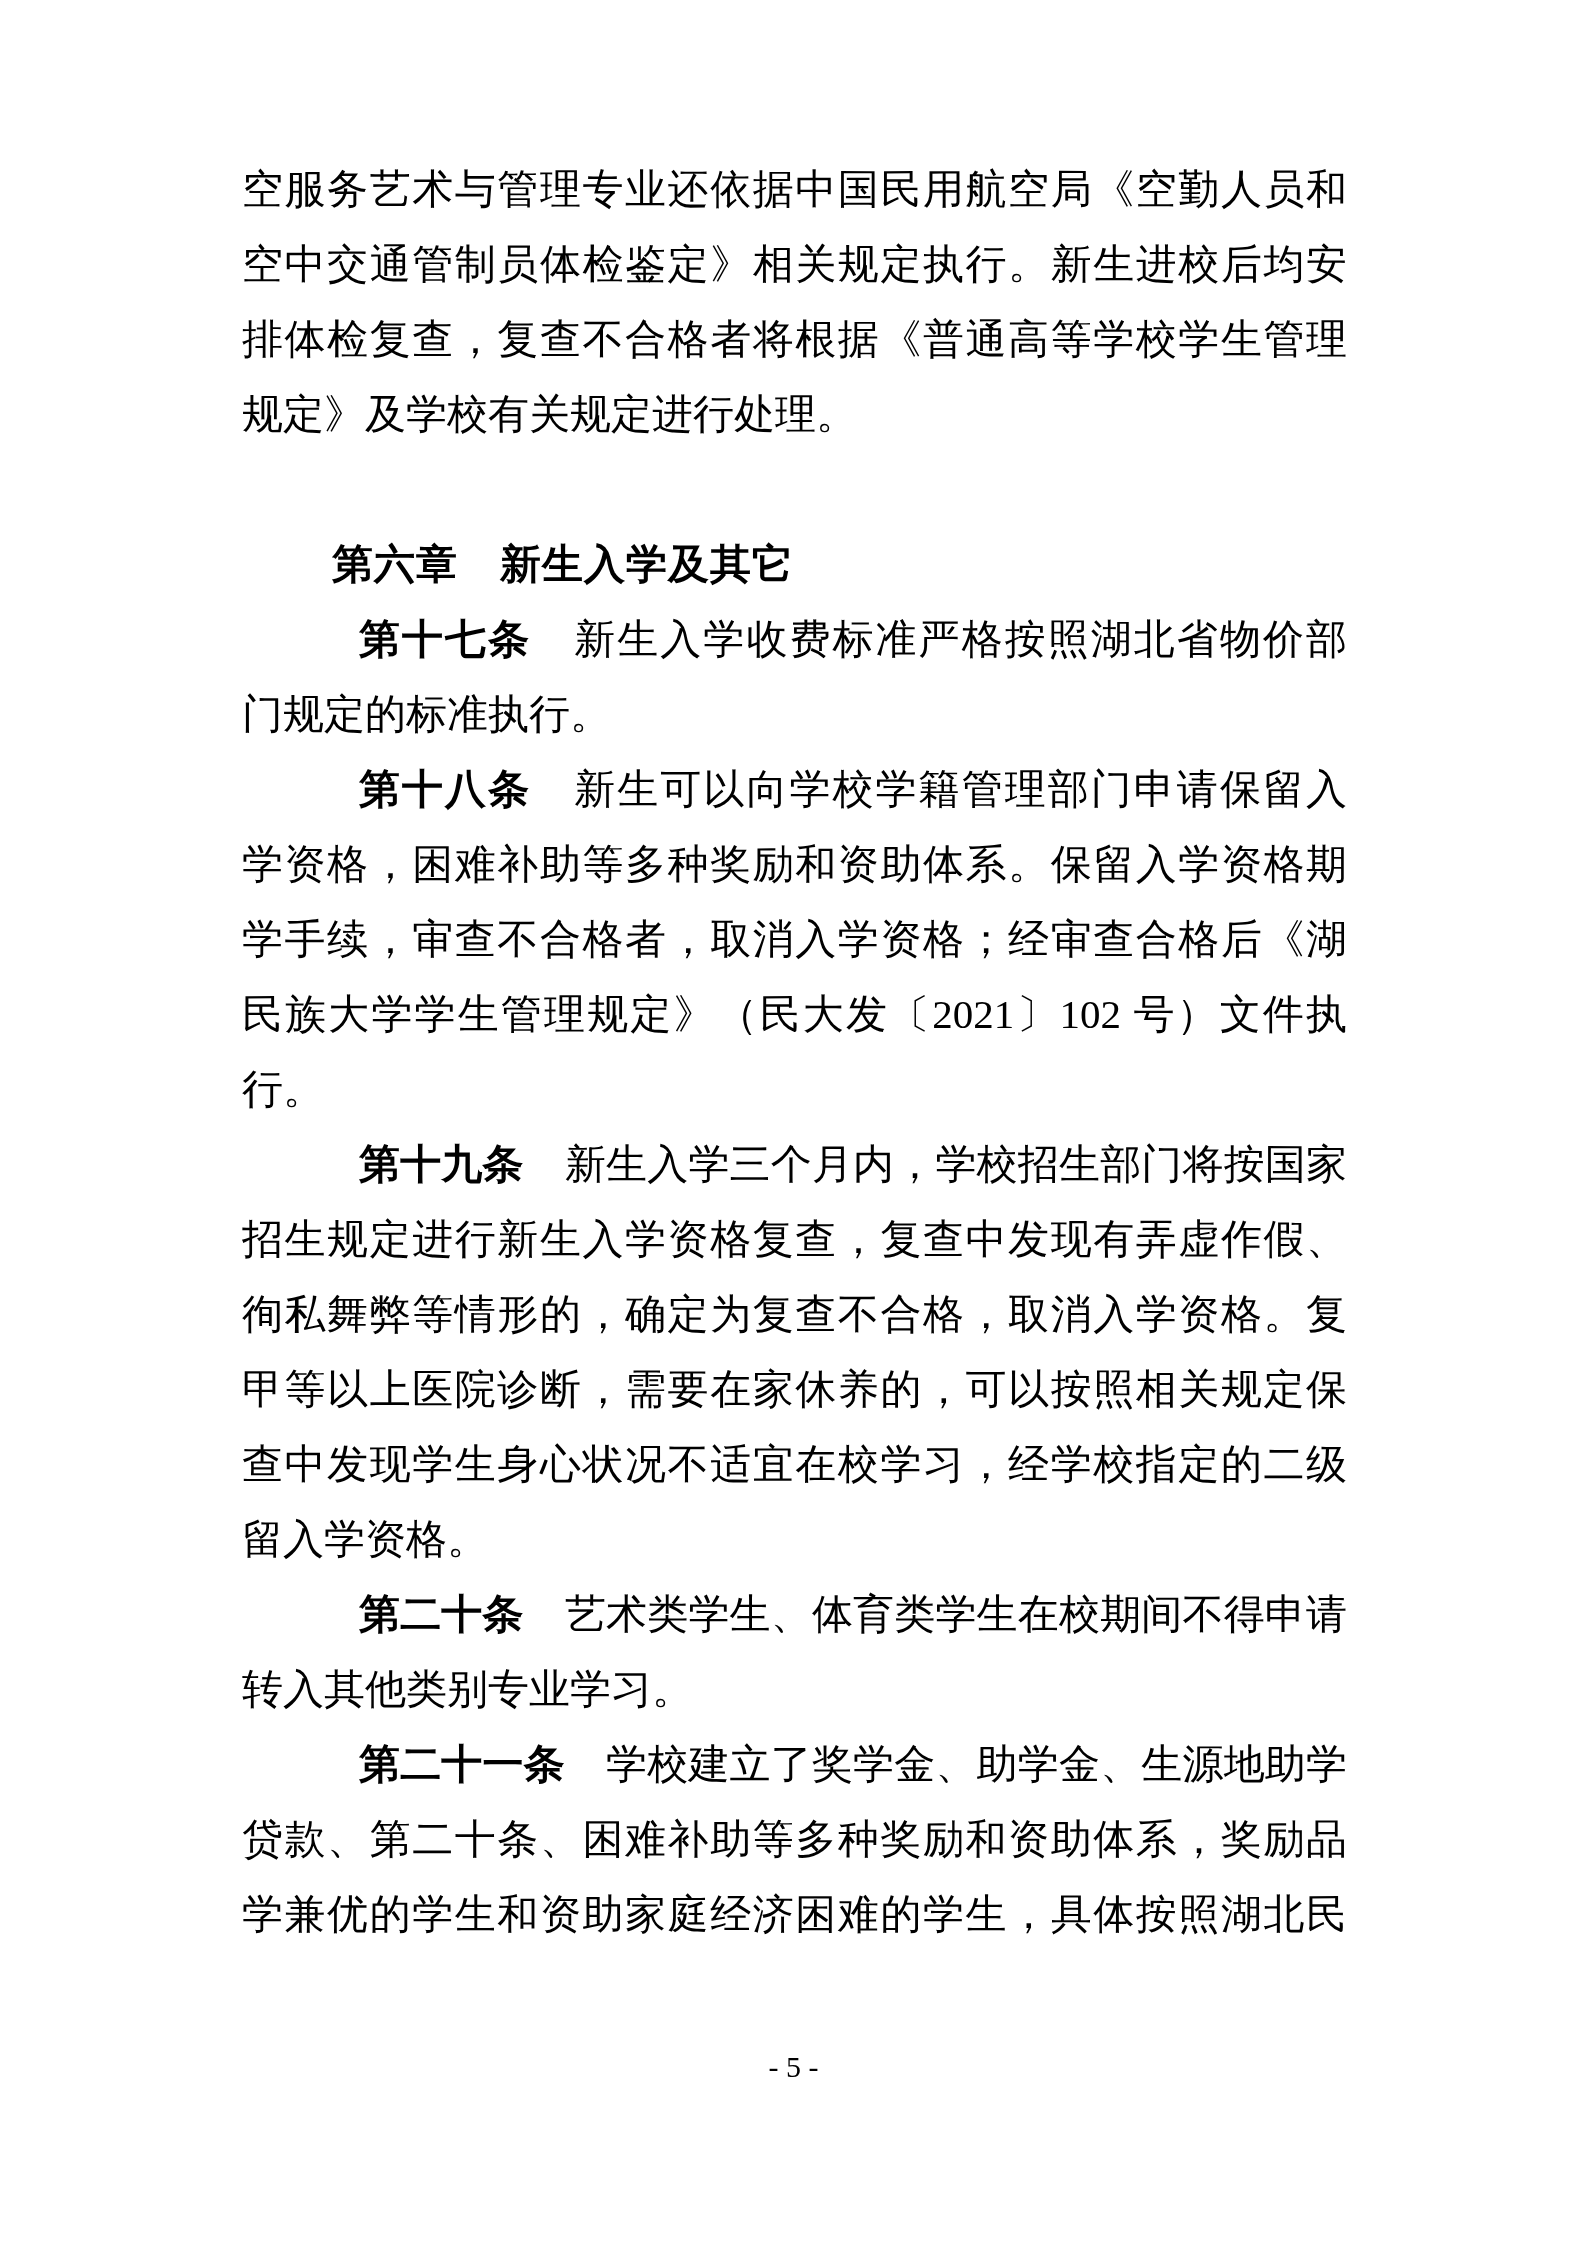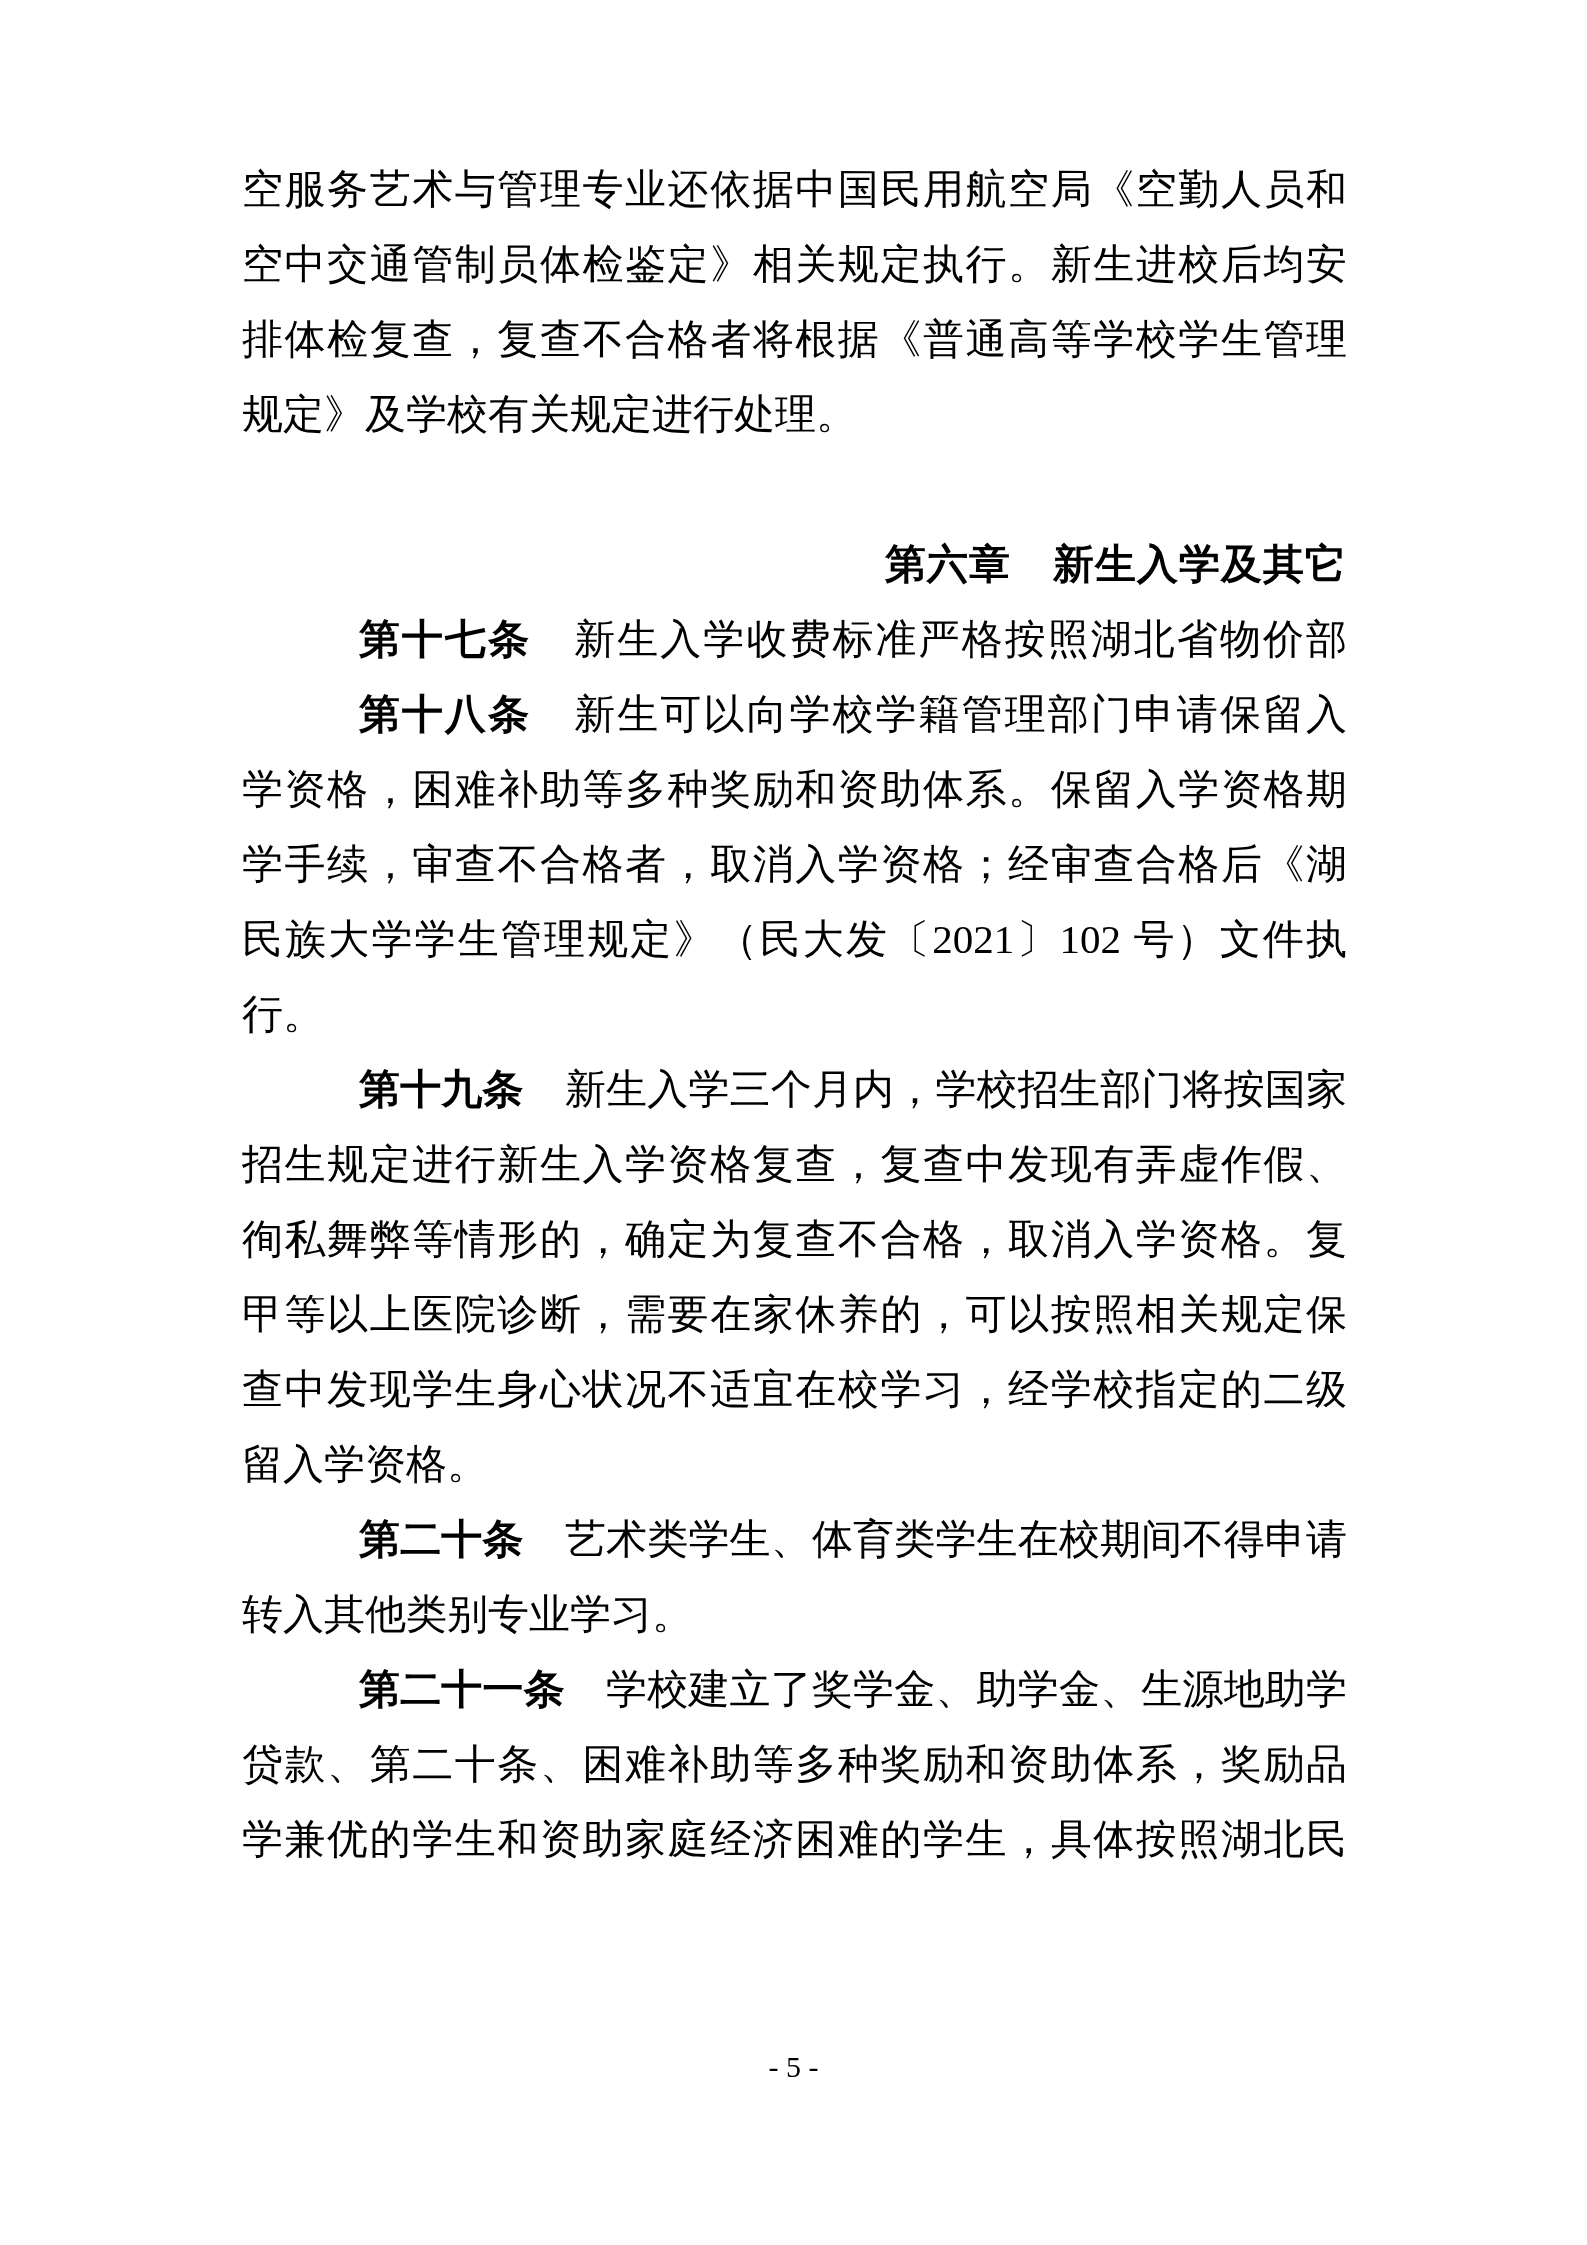--- a/index.html
+++ b/index.html
@@ -36,21 +36,21 @@
     text-align-last: justify;
   }
   .line.indent {
     text-indent: 84px;
   }
   .heading {
     margin-top: 75px;
     height: 75px;
     line-height: 75px;
     font-weight: bold;
-    text-align: right;
+    text-align: left;
     text-indent: 90px;
     letter-spacing: 1px;
   }
   .seg.bold { font-weight: bold; margin-left: 33px; }
   .footer {
     position: absolute;
     left: 0;
     top: 2050px;
     width: 100%;
     text-align: center;
@@ -66,20 +66,21 @@
   <div class="content">
       <div class="para">
         <div class="line just"><span class="seg">空服务艺术与管理专业还依据中国民用航空局《空勤人员和</span></div>
         <div class="line just"><span class="seg">空中交通管制员体检鉴定》相关规定执行。新生进校后均安</span></div>
         <div class="line just"><span class="seg">排体检复查，复查不合格者将根据《普通高等学校学生管理</span></div>
         <div class="line"><span class="seg">规定》及学校有关规定进行处理。</span></div>
       </div>
       <div class="heading">第六章　新生入学及其它</div>
       <div class="para">
         <div class="line just indent"><span class="seg bold">第十七条</span><span class="seg">　新生入学收费标准严格按照湖北省物价部</span></div>
+        <div class="line"><span class="seg">门规定的标准执行。</span></div>
       </div>
       <div class="para">
         <div class="line just indent"><span class="seg bold">第十八条</span><span class="seg">　新生可以向学校学籍管理部门申请保留入</span></div>
         <div class="line just"><span class="seg">学资格，困难补助等多种奖励和资助体系。保留入学资格期满</span></div>
         <div class="line just"><span class="seg">学手续，审查不合格者，取消入学资格；经审查合格后《湖北</span></div>
         <div class="line just"><span class="seg">民族大学学生管理规定》（民大发〔2021〕102 号）文件执</span></div>
         <div class="line"><span class="seg">行。</span></div>
       </div>
       <div class="para">
         <div class="line just indent"><span class="seg bold">第十九条</span><span class="seg">　新生入学三个月内，学校招生部门将按国家</span></div>

